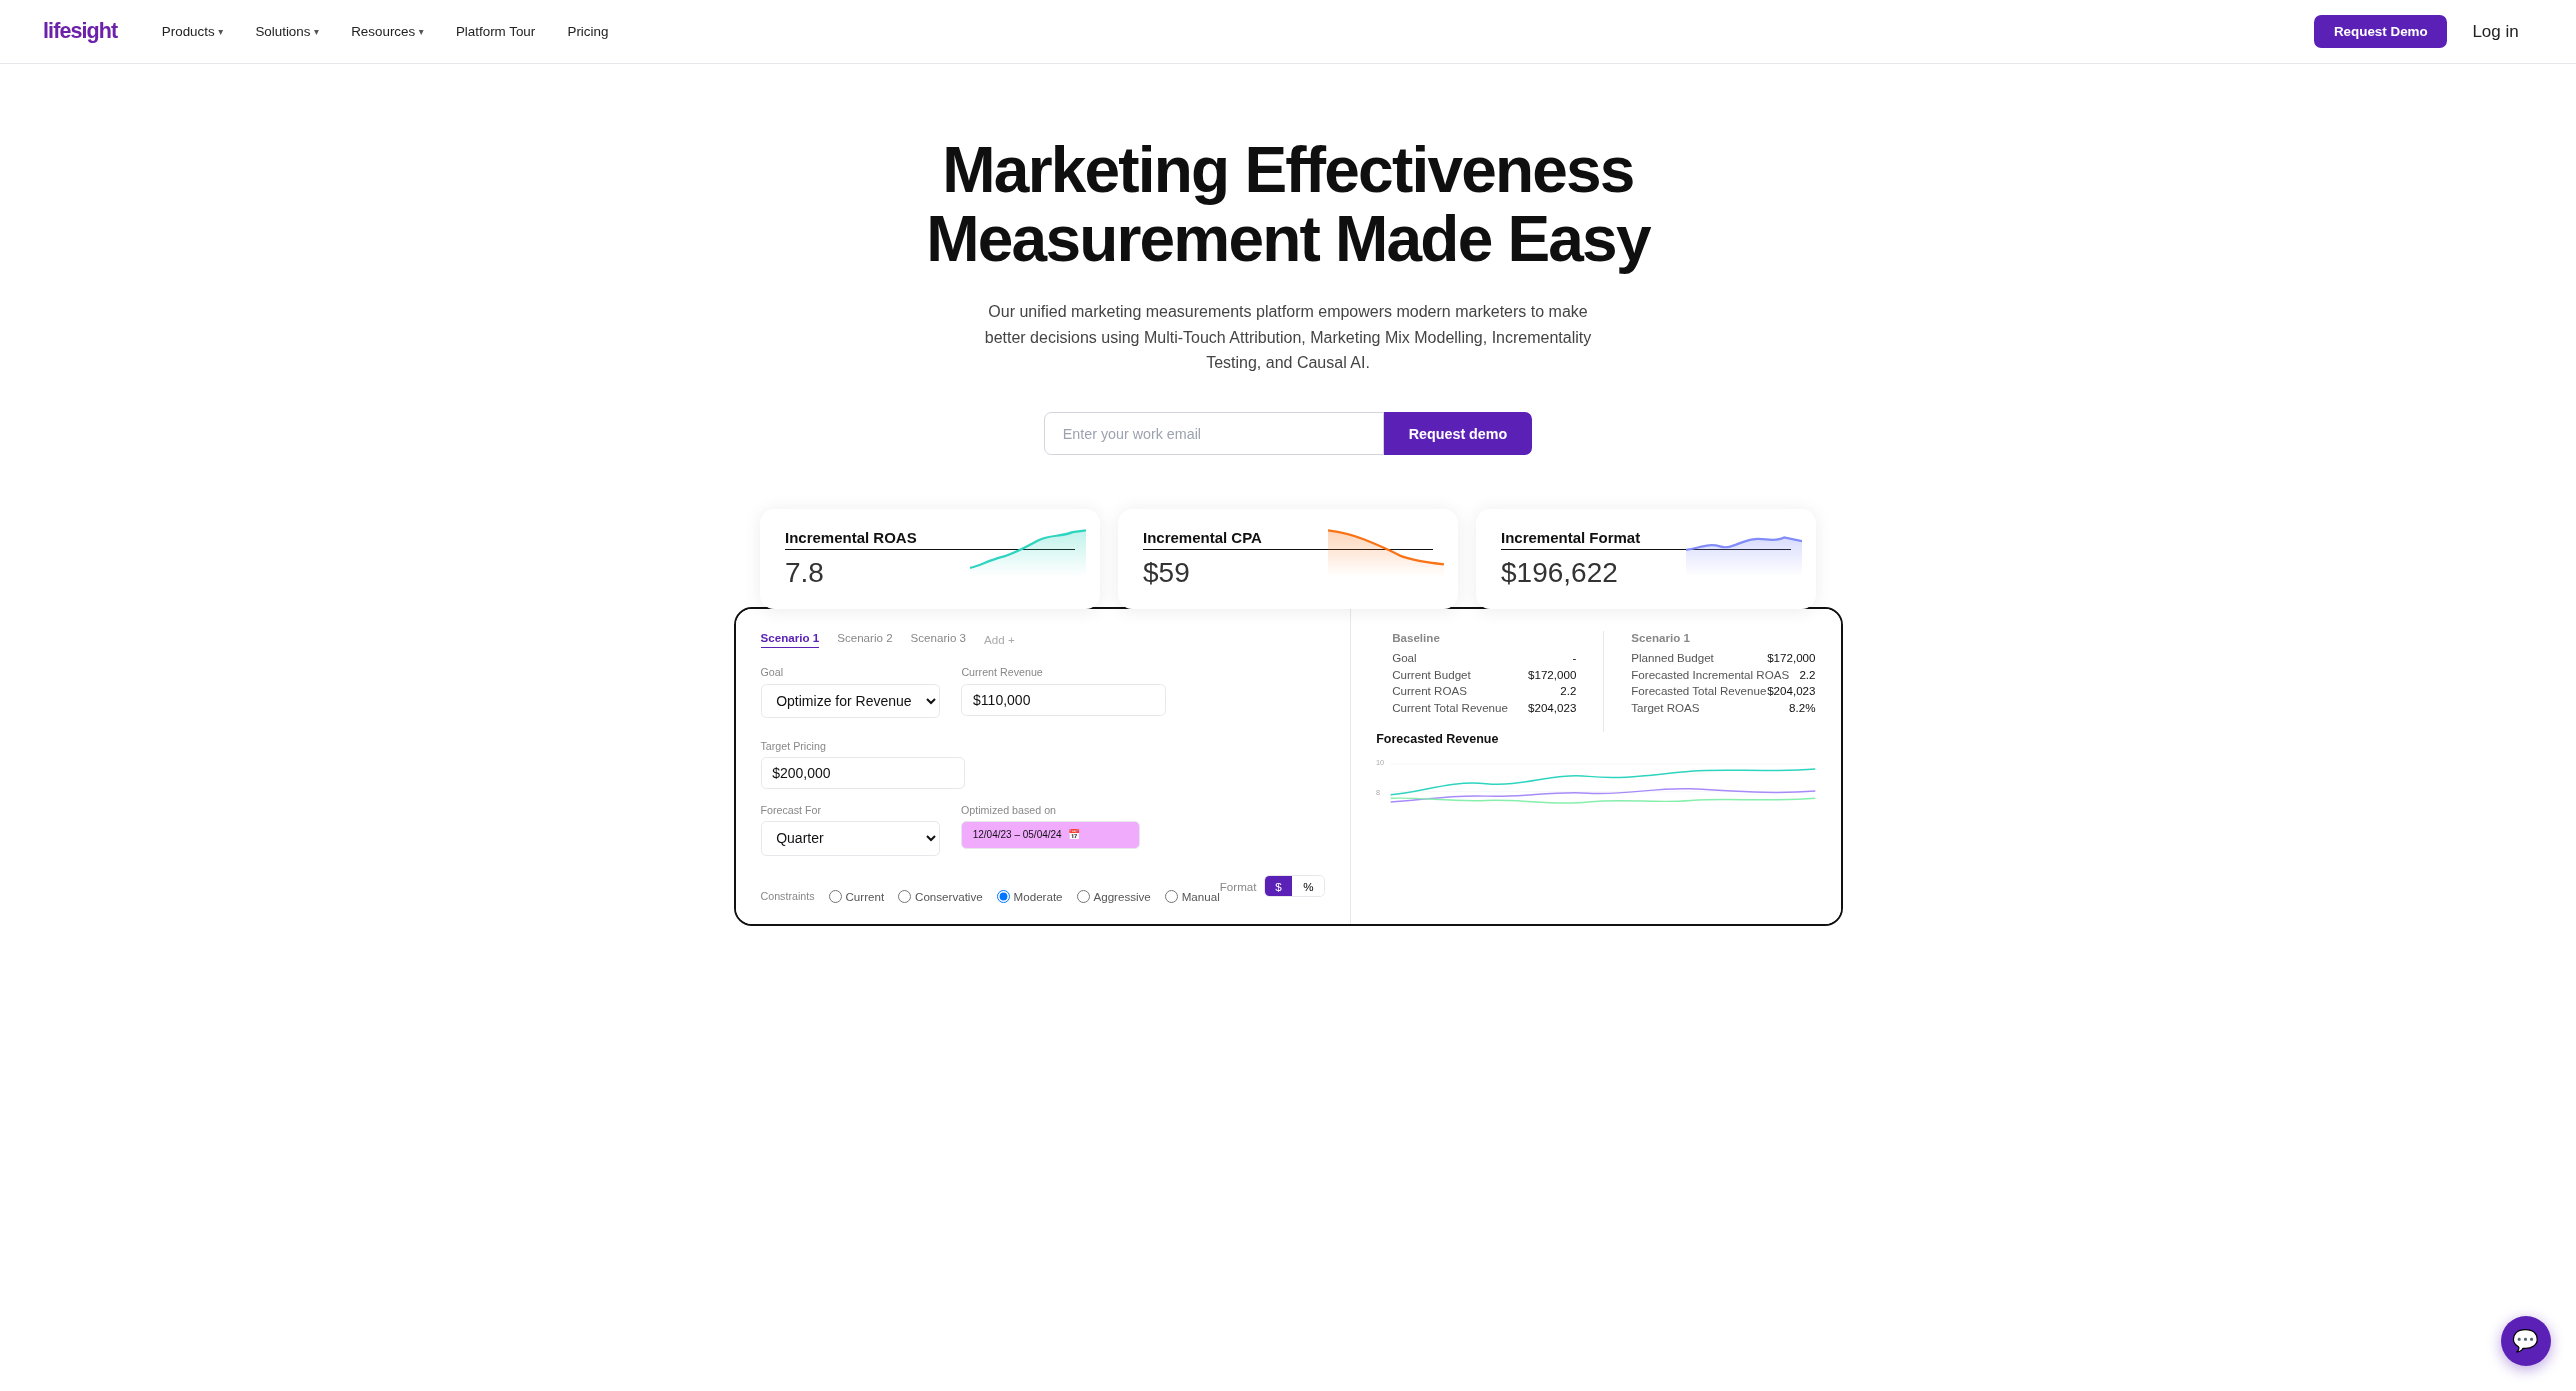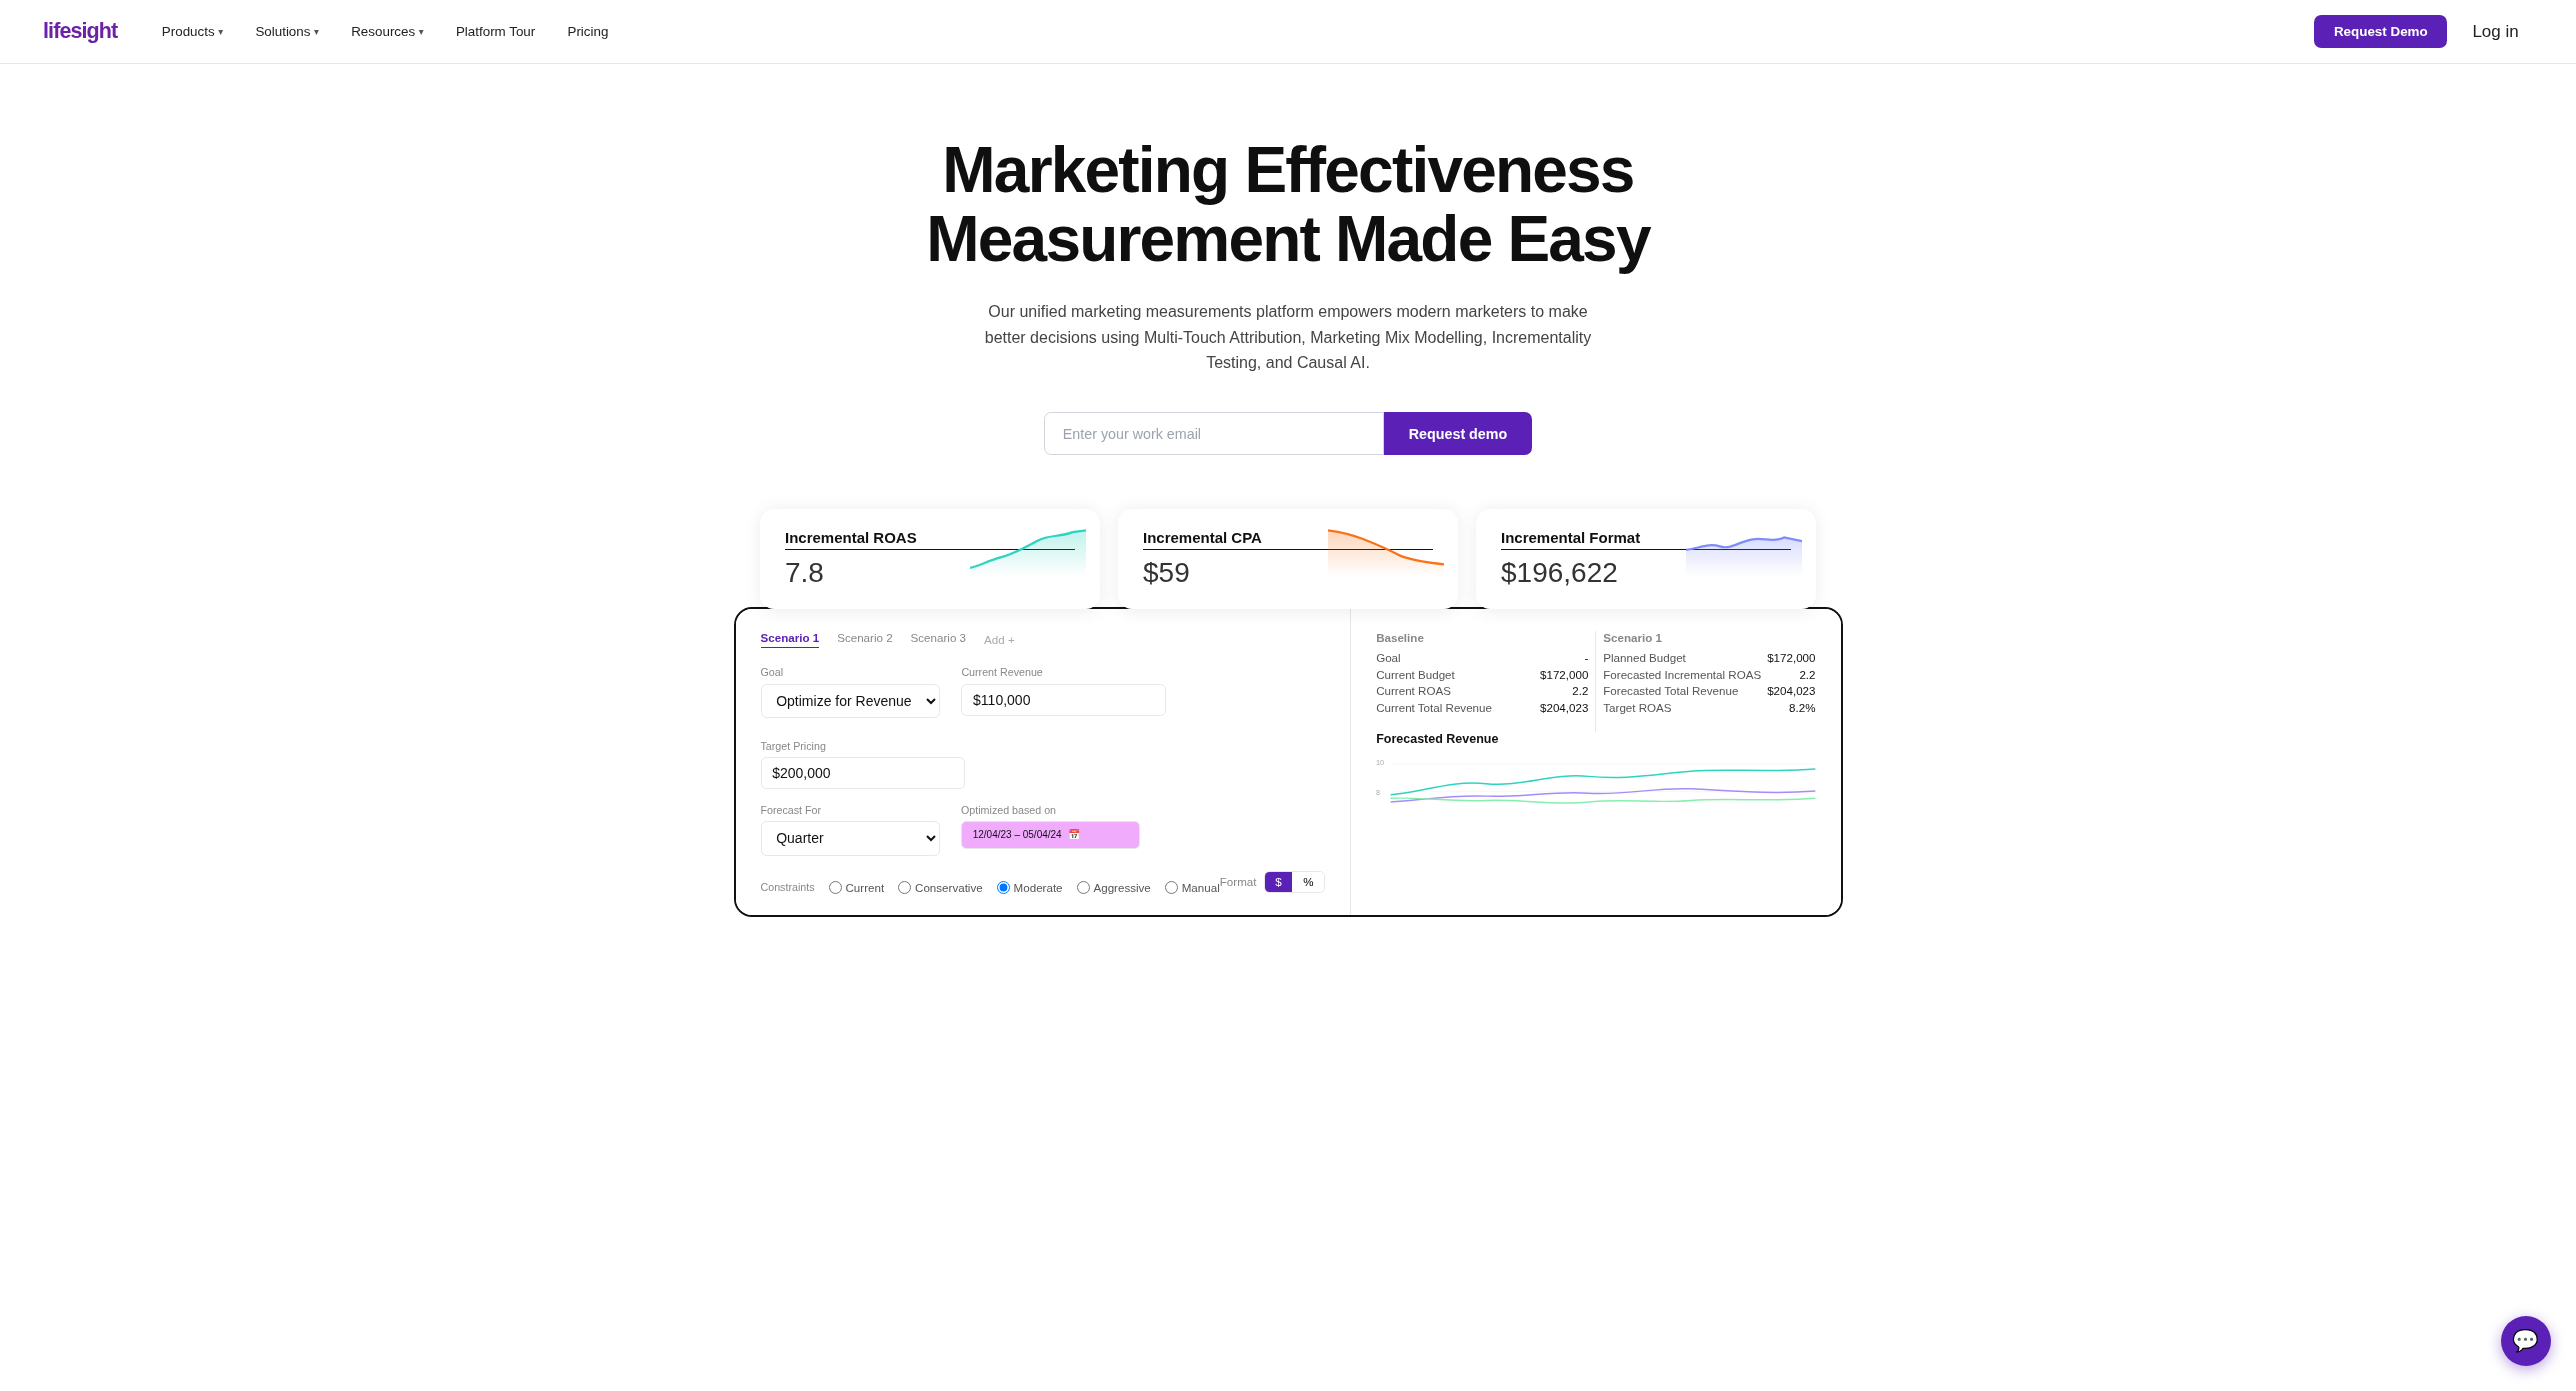--- a/index.html
+++ b/index.html
@@ -122,21 +122,21 @@
       background: #fff; min-width: 125px;
     }
     .form-select-wide { min-width: 179px; }
     .form-row-2 { display: flex; gap: 21.5px; margin-bottom: 14.3px; }
     .form-date-input {
       border: 0.9px solid #e5e7eb; border-radius: 5.4px;
       padding: 7.2px 10.7px; font-size: 10px; color: #111;
       background: #f0abfc; display: flex; align-items: center; gap: 7.2px;
       min-width: 179px;
     }
-    .constraints-row { display: flex; gap: 14.3px; align-items: center; margin-top: 11px; }
+    .constraints-row { display: flex; gap: 14.3px; align-items: center; margin-top: 20px; }
     .constraints-label { font-size: 10.7px; color: #888; }
     .radio-label { display: flex; align-items: center; gap: 3.6px; font-size: 11.6px; color: #555; cursor: pointer; }
     .format-row { display: flex; align-items: center; gap: 7.2px; font-size: 11.6px; color: #888; }
     .format-toggle { display: flex; border: 0.9px solid #e5e7eb; border-radius: 5.4px; overflow: hidden; }
     .format-btn {
       padding: 3.6px 10.7px; font-size: 11.6px; cursor: pointer;
       background: #fff; border: none;
     }
     .format-btn.active { background: #5b21b6; color: #fff; }
 
@@ -330,21 +330,21 @@
             <span>Format</span>
             <div class="format-toggle">
               <button class="format-btn active">$</button>
               <button class="format-btn">%</button>
             </div>
           </div>
         </div>
       </div>
 
       <div class="panel-right">
-        <div style="display:flex; gap:7px;">
+        <div style="display:flex; gap:27px;margin-left:16px;">
 
           <div class="baseline-section" style="flex:1;">
             <div class="baseline-title">Baseline</div>
             <div class="baseline-row">
               <span>Goal</span>
               <span class="baseline-val">-</span>
             </div>
             <div class="baseline-row">
               <span>Current Budget</span>
               <span class="baseline-val">$172,000</span>

